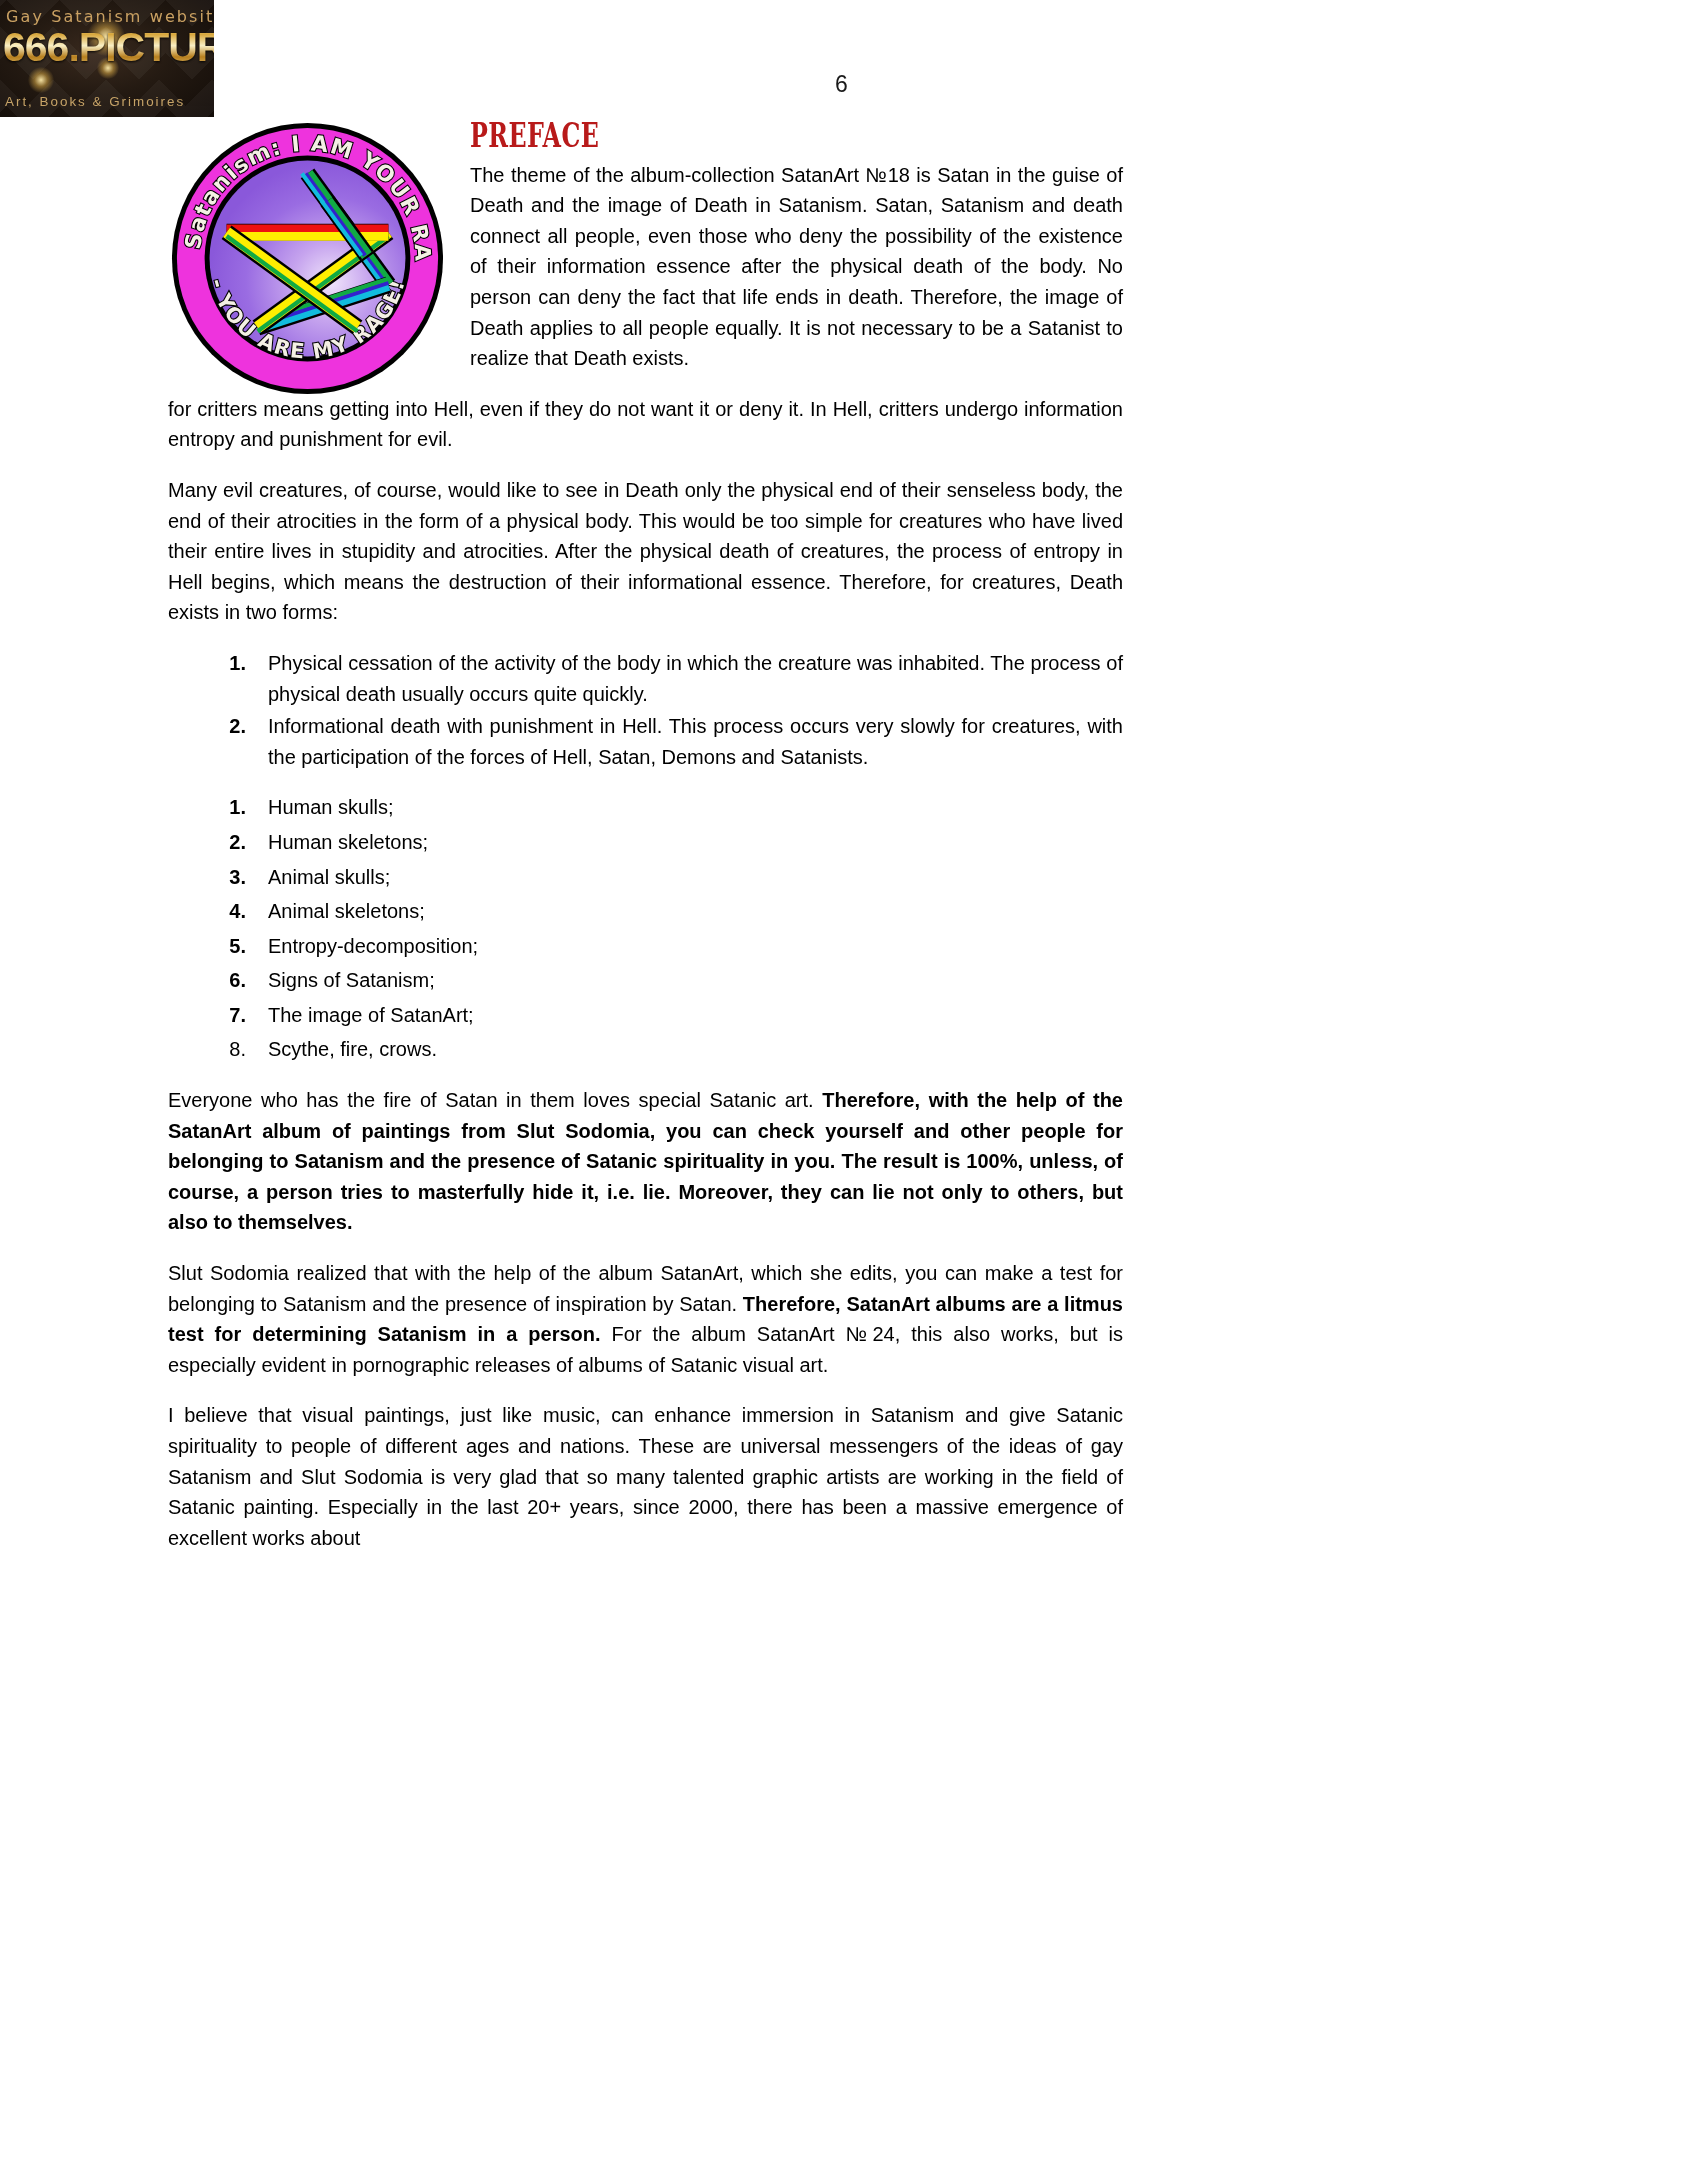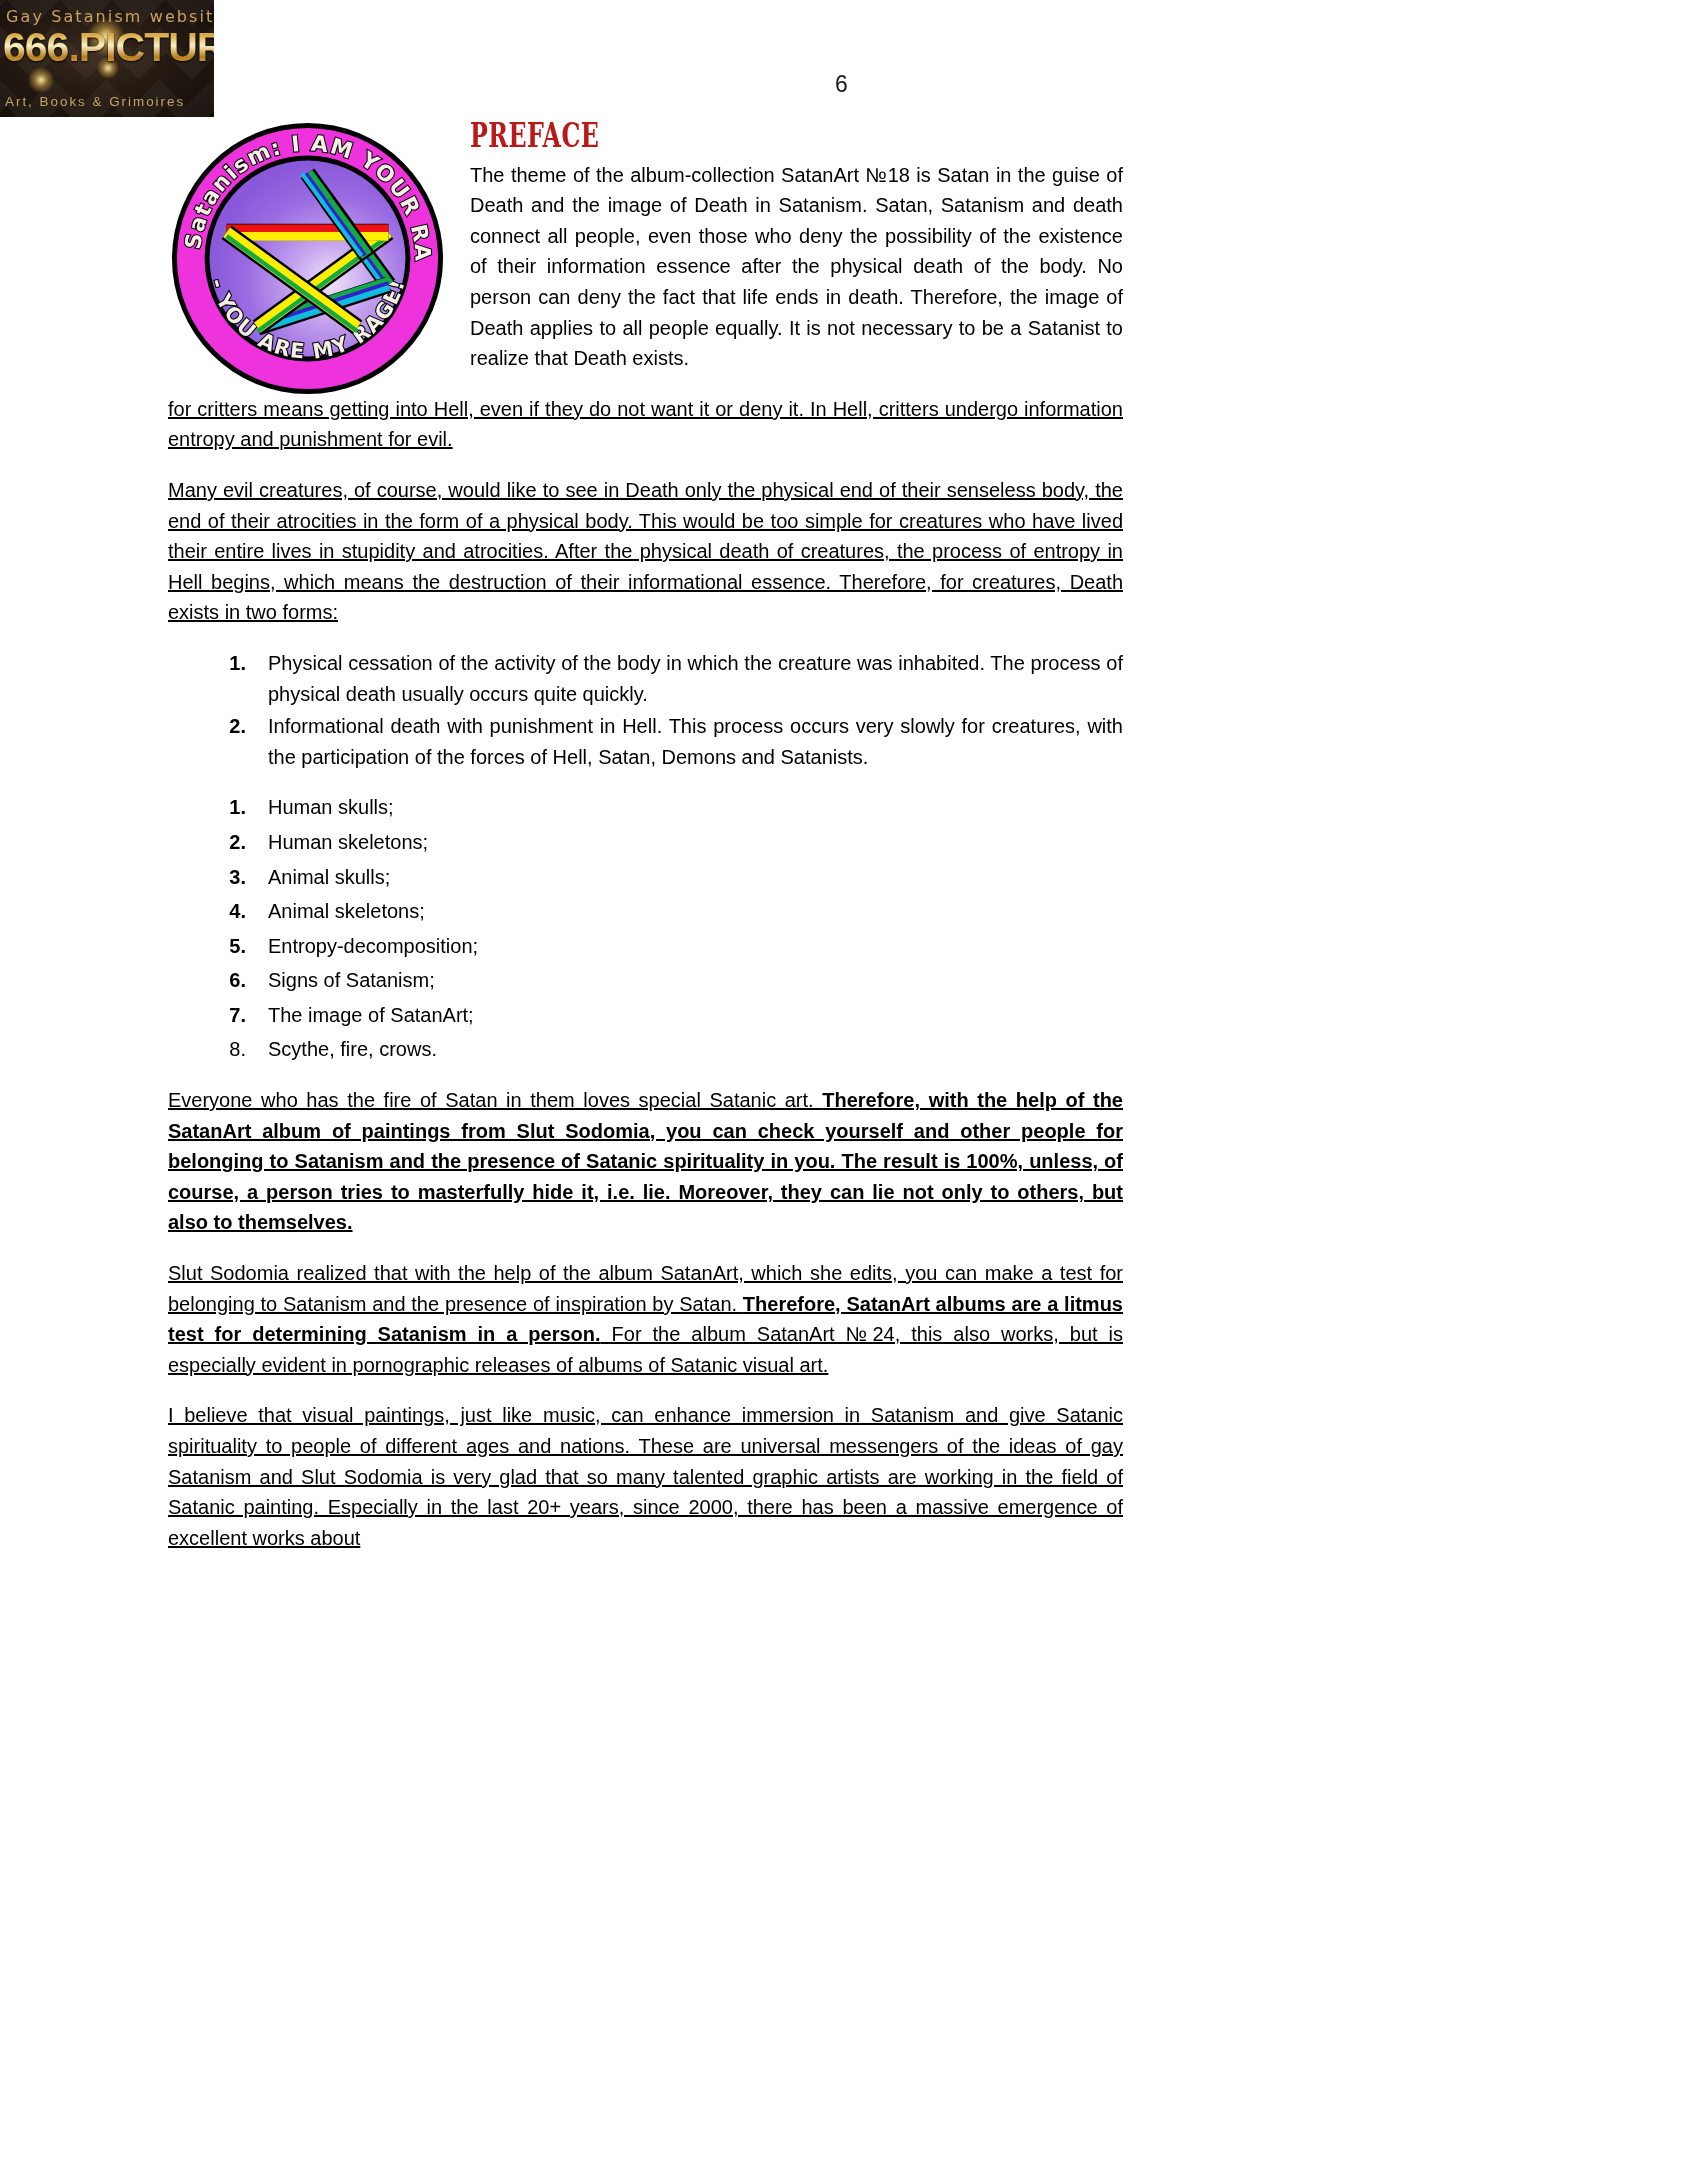--- a/index.html
+++ b/index.html
@@ -127,21 +127,20 @@
     color: #000;
     font-family: "Liberation Sans", sans-serif;
   }
   p.body.last { margin-bottom: 0; }
   .wrapped {
     margin-left: 302px;
     width: 653px;
   }
   .full {
     width: 955px;
-    text-decoration: underline;
   }
   .bold { font-weight: bold; }
 
   ol.doclist {
     margin: 0 0 20px 0;
     padding: 0;
     list-style: none;
   }
   ol.doclist li {
     display: flex;

